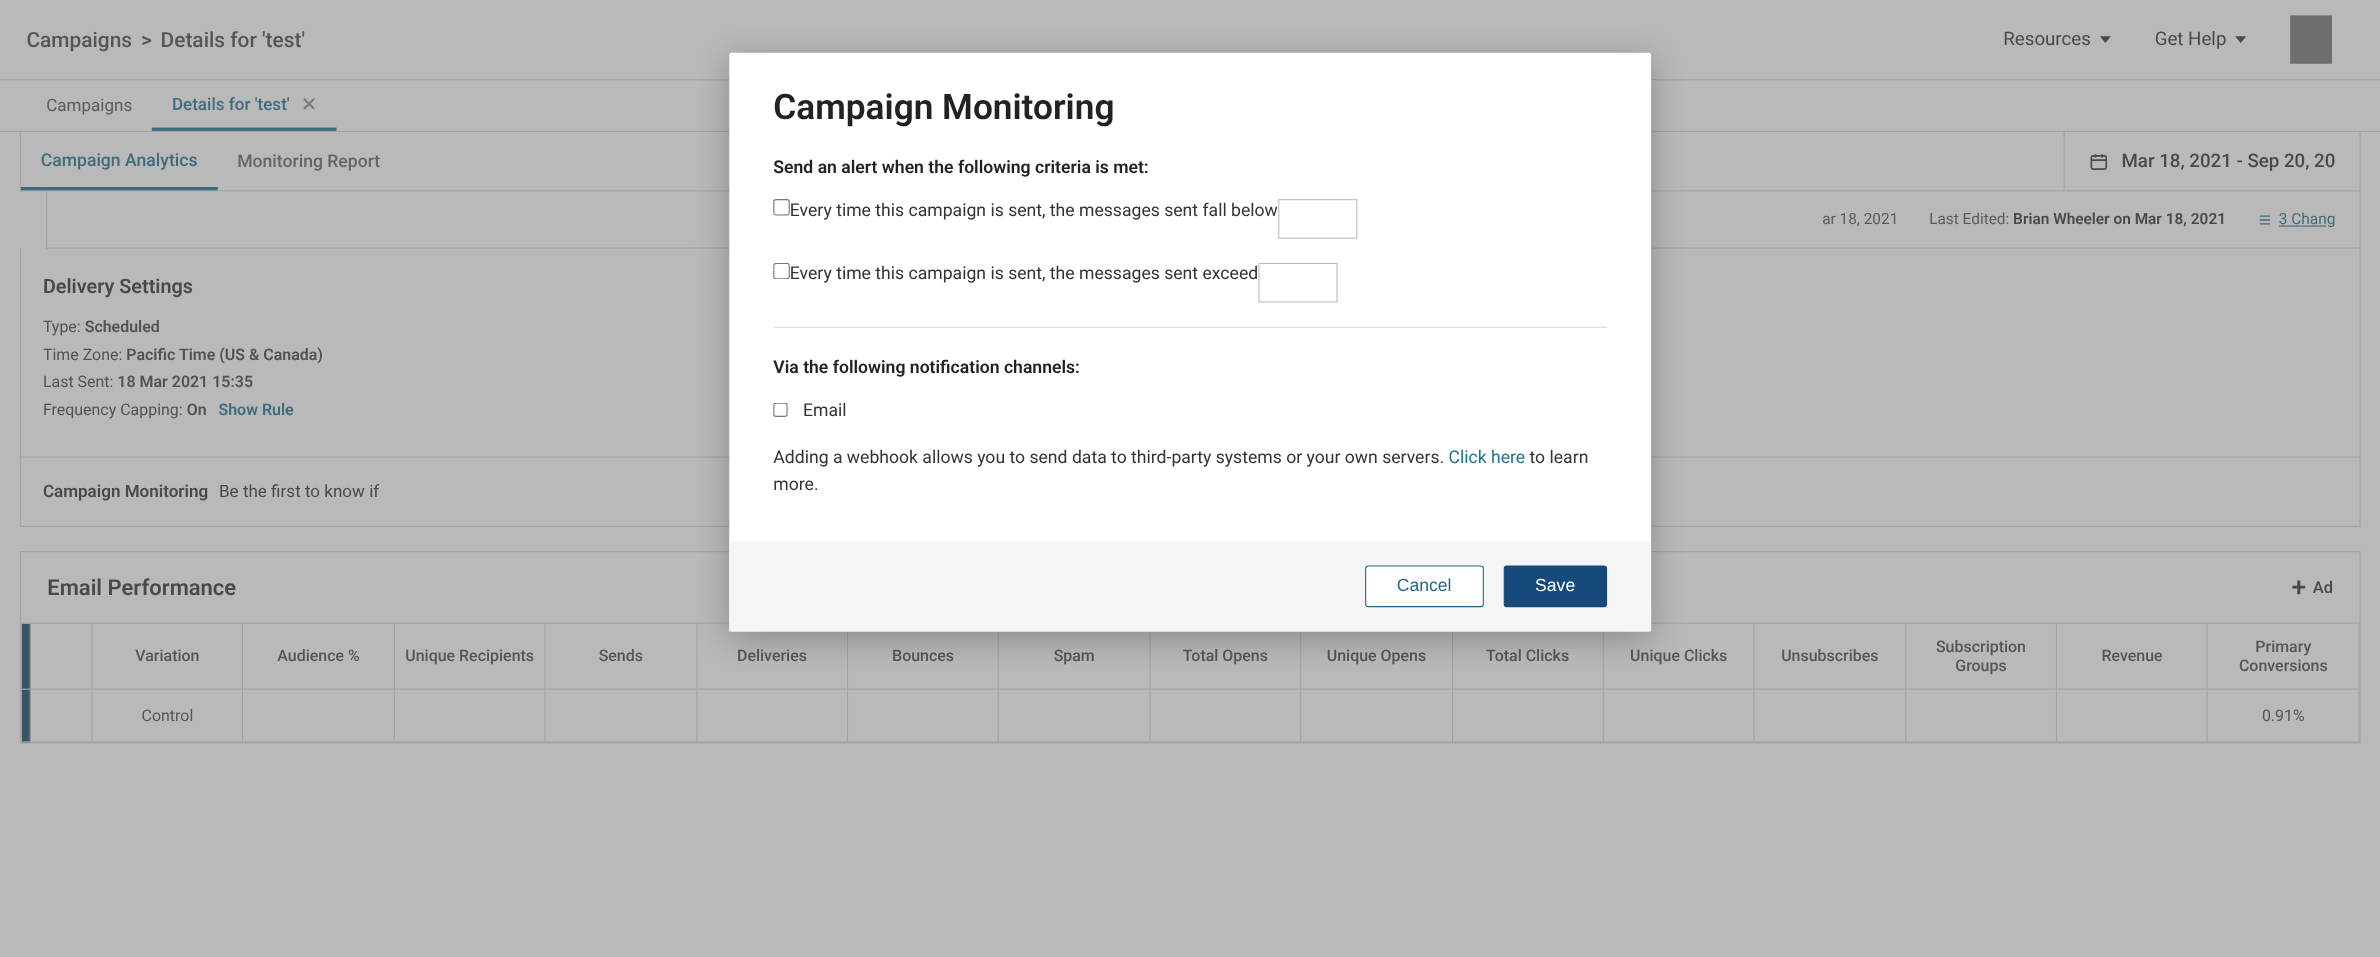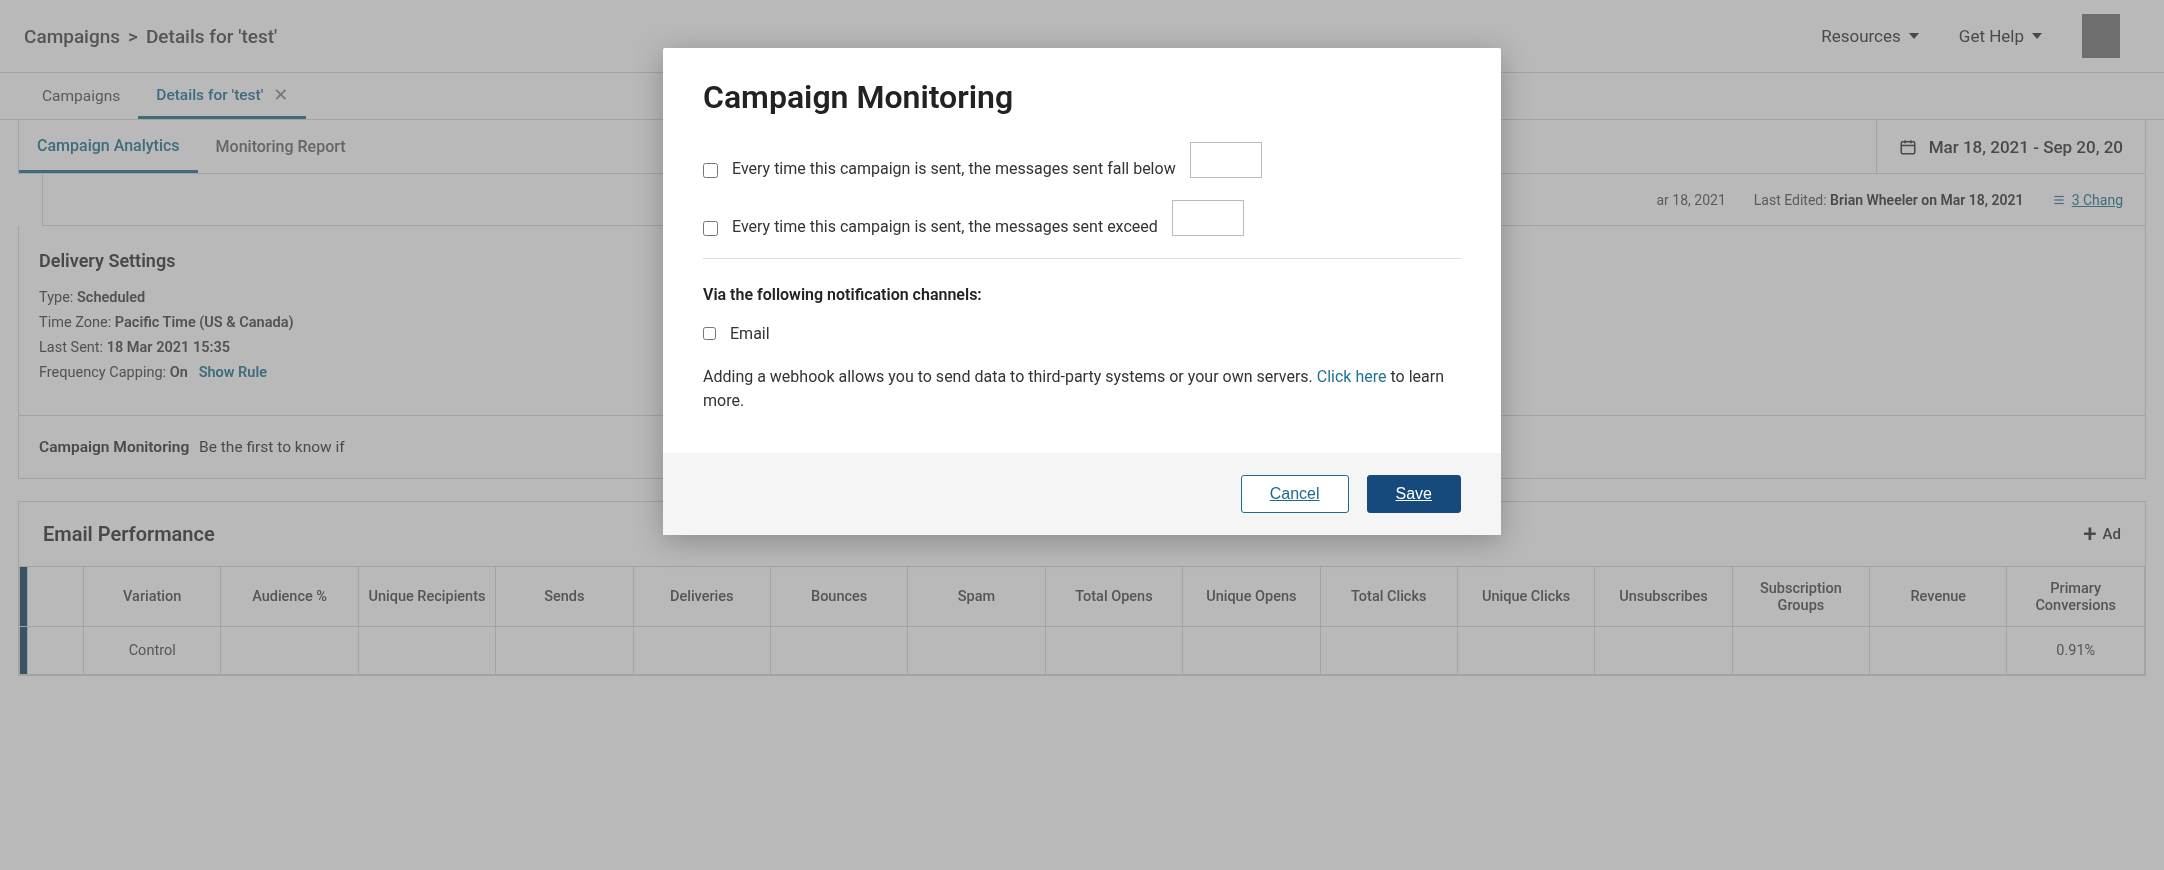--- a/index.html
+++ b/index.html
@@ -145,21 +145,21 @@
     width: 838px;
     margin-top: 48px;
     border-radius: 2px;
     box-shadow: 0 6px 30px rgba(0,0,0,0.25);
     display: flex; flex-direction: column;
   }
   .modal-body { padding: 30px 40px 10px; }
   .modal-title { font-size: 32px; font-weight: 600; color: #222; margin-bottom: 26px; }
   .modal-sub { font-size: 16px; font-weight: 600; margin-bottom: 20px; color: #222; }
   .check-row {
-    display: flex; align-items: flex-end; gap: 14px;
+    display: flex; align-items: flex-start; 
     font-size: 16px; color: #333; margin-bottom: 22px;
   }
   .check-row input[type="text"] {
     height: 36px; width: 72px;
     border: 1px solid #bbb;
     font-size: 15px; padding: 0 8px;
   }
   .check-row input[type="checkbox"] {
     width: 15px; height: 15px;
     accent-color: #1f7391;
@@ -170,21 +170,21 @@
   .modal-note .nlink { color: #1f7391; }
   .modal-footer {
     background: #f5f5f5;
     padding: 22px 40px;
     display: flex; justify-content: flex-end; gap: 18px;
   }
   .btn {
     height: 38px; padding: 0 28px;
     font-size: 16px; font-weight: 500;
     border-radius: 3px; cursor: pointer;
-    display: inline-flex; align-items: center; justify-content: center; text-decoration: underline;
+    display: inline-flex; align-items: center; justify-content: center;
   }
   .btn-outline { background: #fff; border: 1px solid #1e6a89; color: #1e6a89; }
   .btn-primary { background: #174a7c; border: 1px solid #174a7c; color: #fff; }
 
   
   .cal-icon { width: 18px; height: 18px; display: inline-block; }
   .list-icon { width: 14px; height: 14px; display: inline-block; }
 </style>
 </head>
 <body>
@@ -363,20 +363,21 @@
     </table>
   </div>
 
 </div>
 
 <div class="overlay">
   <div class="modal">
     <div class="modal-body">
       <div class="modal-title">Campaign Monitoring</div>
 
+      <div class="modal-sub">Send an alert when the following criteria is met:</div>
 
       <div class="check-row">
         <input type="checkbox" style="">
         <span>Every time this campaign is sent, the messages sent fall below</span>
         <input type="text" style="">
       </div>
 
       <div class="check-row">
         <input type="checkbox" style="">
         <span>Every time this campaign is sent, the messages sent exceed</span>

